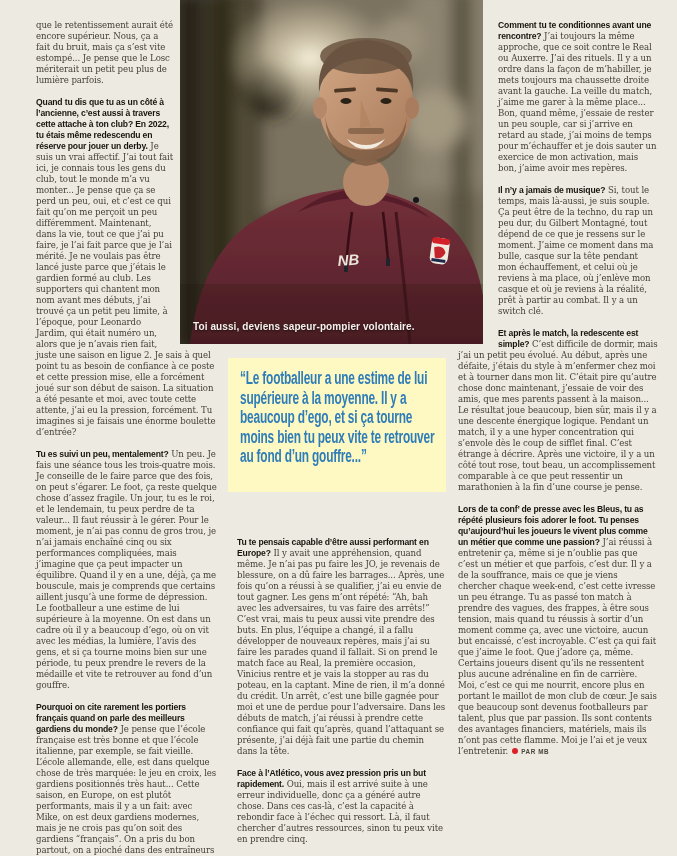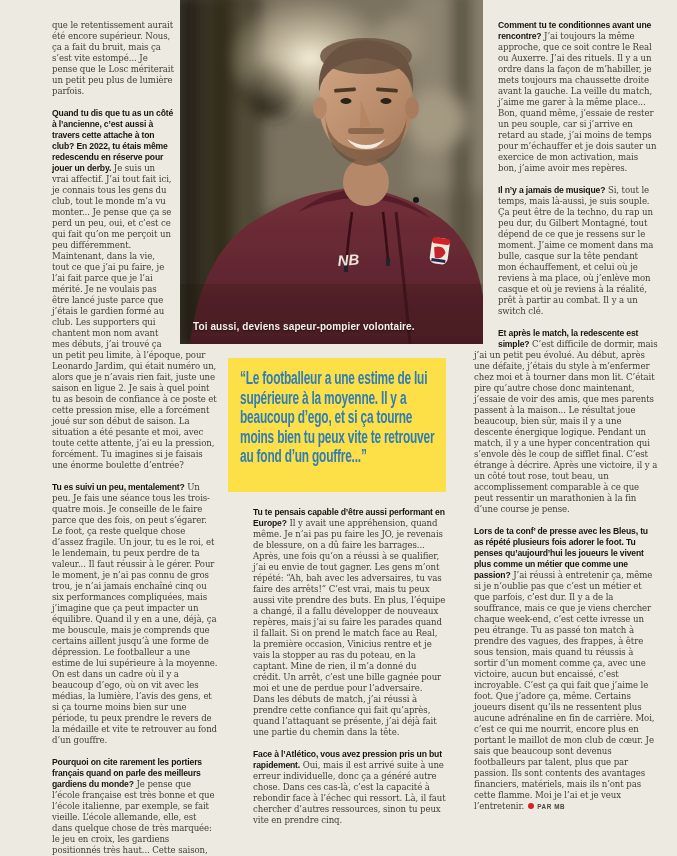--- a/index.html
+++ b/index.html
@@ -1,28 +1,28 @@
 <!DOCTYPE html>
 <html><head>
 <meta charset="utf-8">
 <style>
   html,body{margin:0;padding:0;}
   .page{position:relative;width:677px;height:856px;background:#edeae1;overflow:hidden;
         font-family:"DejaVu Serif","Liberation Serif",serif;color:#46413a;}
   .col{position:absolute;font-size:8.6px;line-height:11px;letter-spacing:-0.1px;text-align:left;}
-  .col p{margin:0 0 11px 16px;}
+  .col p{margin:0 0 11px 0;}
   .q{font-family:"Liberation Sans",sans-serif;font-weight:bold;color:#18150f;letter-spacing:-0.15px;}
   .spacer-r{float:right;width:44px;height:330px;}
   .spacer-l{float:left;width:40px;height:330px;}
   .photo{position:absolute;left:180px;top:0;width:303px;height:344px;overflow:hidden;background:#6f6753;}
   .photo svg{display:block;}
   .caption{position:absolute;left:13px;bottom:12px;font-family:"Liberation Sans",sans-serif;
            font-weight:bold;font-size:10px;color:#f4f1ea;letter-spacing:0.1px;
            text-shadow:0 1px 2px rgba(0,0,0,0.55);}
-  .quote-box{position:absolute;left:228px;top:358px;width:218px;height:134px;background:#fde047;
+  .quote-box{position:absolute;left:228px;top:358px;width:218px;height:134px;background:#fef9c3;
              box-sizing:border-box;padding:11px 12px;}
   .quote-inner{width:286px;transform:scaleX(0.68);transform-origin:top left;
                font-family:"Liberation Sans",sans-serif;font-weight:bold;
                font-size:17.5px;line-height:19.5px;letter-spacing:-0.3px;color:#2f7db8;}
   .dot{display:inline-block;width:6px;height:6px;border-radius:50%;background:#da2128;
        margin:0 3px 0 4px;vertical-align:baseline;}
   .byline{font-family:"Liberation Sans",sans-serif;font-weight:bold;font-size:6.3px;
           letter-spacing:0.6px;color:#4a453c;}
 </style>
 </head>
@@ -123,21 +123,21 @@
     <p><span class="q"></span> <span>que le retentissement aurait été encore supérieur. Nous, ça a fait du bruit, mais ça s’est vite estompé... Je pense que le Losc mériterait un petit peu plus de lumière parfois.</span></p>
     <p><span class="q">Quand tu dis que tu as un côté à l’ancienne, c’est aussi à travers cette attache à ton club? En 2022, tu étais même redescendu en réserve pour jouer un derby.</span> <span>Je suis un vrai affectif. J’ai tout fait ici, je connais tous les gens du club, tout le monde m’a vu monter... Je pense que ça se perd un peu, oui, et c’est ce qui fait qu’on me perçoit un peu différemment. Maintenant, dans la vie, tout ce que j’ai pu faire, je l’ai fait parce que je l’ai mérité. Je ne voulais pas être lancé juste parce que j’étais le gardien formé au club. Les supporters qui chantent mon nom avant mes débuts, j’ai trouvé ça un petit peu limite, à l’époque, pour Leonardo Jardim, qui était numéro un, alors que je n’avais rien fait, juste une saison en ligue 2. Je sais à quel point tu as besoin de confiance à ce poste et cette pression mise, elle a forcément joué sur son début de saison. La situation a été pesante et moi, avec toute cette attente, j’ai eu la pression, forcément. Tu imagines si je faisais une énorme boulette d’entrée?</span></p>
     <p><span class="q">Tu es suivi un peu, mentalement?</span> <span>Un peu. Je fais une séance tous les trois-quatre mois. Je conseille de le faire parce que des fois, on peut s’égarer. Le foot, ça reste quelque chose d’assez fragile. Un jour, tu es le roi, et le lendemain, tu peux perdre de ta valeur... Il faut réussir à le gérer. Pour le moment, je n’ai pas connu de gros trou, je n’ai jamais enchaîné cinq ou six performances compliquées, mais j’imagine que ça peut impacter un équilibre. Quand il y en a une, déjà, ça me bouscule, mais je comprends que certains aillent jusqu’à une forme de dépression. Le footballeur a une estime de lui supérieure à la moyenne. On est dans un cadre où il y a beaucoup d’ego, où on vit avec les médias, la lumière, l’avis des gens, et si ça tourne moins bien sur une période, tu peux prendre le revers de la médaille et vite te retrouver au fond d’un gouffre.</span></p>
     <p><span class="q">Pourquoi on cite rarement les portiers français quand on parle des meilleurs gardiens du monde?</span> <span>Je pense que l’école française est très bonne et que l’école italienne, par exemple, se fait vieille. L’école allemande, elle, est dans quelque chose de très marquée: le jeu en croix, les gardiens positionnés très haut... Cette saison, en Europe, on est plutôt performants, mais il y a un fait: avec Mike, on est deux gardiens modernes, mais je ne crois pas qu’on soit des gardiens “français”. On a pris du bon partout, on a pioché dans des entraîneurs français, portugais, et ça donne un style mixte. Même si au bout ça met en valeur les gardiens français.</span></p>
   </div>
 
   <div class="quote-box">
     <div class="quote-inner">“Le footballeur a une estime de lui supérieure à la moyenne. Il y a beaucoup d’ego, et si ça tourne moins bien tu peux vite te retrouver au fond d’un gouffre...”</div>
   </div>
 
-  <div class="col" style="left:237px;top:507px;width:209px;">
+  <div class="col" style="left:237px;top:537px;width:209px;">
     <p><span class="q">Tu te pensais capable d’être aussi performant en Europe?</span> <span>Il y avait une appréhension, quand même. Je n’ai pas pu faire les JO, je revenais de blessure, on a dû faire les barrages... Après, une fois qu’on a réussi à se qualifier, j’ai eu envie de tout gagner. Les gens m’ont répété: “Ah, bah avec les adversaires, tu vas faire des arrêts!” C’est vrai, mais tu peux aussi vite prendre des buts. En plus, l’équipe a changé, il a fallu développer de nouveaux repères, mais j’ai su faire les parades quand il fallait. Si on prend le match face au Real, la première occasion, Vinicius rentre et je vais la stopper au ras du poteau, en la captant. Mine de rien, il m’a donné du crédit. Un arrêt, c’est une bille gagnée pour moi et une de perdue pour l’adversaire. Dans les débuts de match, j’ai réussi à prendre cette confiance qui fait qu’après, quand l’attaquant se présente, j’ai déjà fait une partie du chemin dans la tête.</span></p>
     <p><span class="q">Face à l’Atlético, vous avez pression pris un but rapidement.</span> <span>Oui, mais il est arrivé suite à une erreur individuelle, donc ça a généré autre chose. Dans ces cas-là, c’est la capacité à rebondir face à l’échec qui ressort. Là, il faut chercher d’autres ressources, sinon tu peux vite en prendre cinq.</span></p>
   </div>
 
   <div class="col" style="left:458px;top:20px;width:200px;">
     <div class="spacer-l"></div>
     <p><span class="q">Comment tu te conditionnes avant une rencontre?</span> <span>J’ai toujours la même approche, que ce soit contre le Real ou Auxerre. J’ai des rituels. Il y a un ordre dans la façon de m’habiller, je mets toujours ma chaussette droite avant la gauche. La veille du match, j’aime me garer à la même place... Bon, quand même, j’essaie de rester un peu souple, car si j’arrive en retard au stade, j’ai moins de temps pour m’échauffer et je dois sauter un exercice de mon activation, mais bon, j’aime avoir mes repères.</span></p>
     <p><span class="q">Il n’y a jamais de musique?</span> <span>Si, tout le temps, mais là-aussi, je suis souple. Ça peut être de la techno, du rap un peu dur, du Gilbert Montagné, tout dépend de ce que je ressens sur le moment. J’aime ce moment dans ma bulle, casque sur la tête pendant mon échauffement, et celui où je reviens à ma place, où j’enlève mon casque et où je reviens à la réalité, prêt à partir au combat. Il y a un switch clé.</span></p>
     <p><span class="q">Et après le match, la redescente est simple?</span> <span>C’est difficile de dormir, mais j’ai un petit peu évolué. Au début, après une défaite, j’étais du style à m’enfermer chez moi et à tourner dans mon lit. C’était pire qu’autre chose donc maintenant, j’essaie de voir des amis, que mes parents passent à la maison... Le résultat joue beaucoup, bien sûr, mais il y a une descente énergique logique. Pendant un match, il y a une hyper concentration qui s’envole dès le coup de sifflet final. C’est étrange à décrire. Après une victoire, il y a un côté tout rose, tout beau, un accomplissement comparable à ce que peut ressentir un marathonien à la fin d’une course je pense.</span></p>
     <p><span class="q">Lors de ta conf’ de presse avec les Bleus, tu as répété plusieurs fois adorer le foot. Tu penses qu’aujourd’hui les joueurs le vivent plus comme un métier que comme une passion?</span> <span>J’ai réussi à entretenir ça, même si je n’oublie pas que c’est un métier et que parfois, c’est dur. Il y a de la souffrance, mais ce que je viens chercher chaque week-end, c’est cette ivresse un peu étrange. Tu as passé ton match à prendre des vagues, des frappes, à être sous tension, mais quand tu réussis à sortir d’un moment comme ça, avec une victoire, aucun but encaissé, c’est incroyable. C’est ça qui fait que j’aime le foot. Que j’adore ça, même. Certains joueurs disent qu’ils ne ressentent plus aucune adrénaline en fin de carrière. Moi, c’est ce qui me nourrit, encore plus en portant le maillot de mon club de cœur. Je sais que beaucoup sont devenus footballeurs par talent, plus que par passion. Ils sont contents des avantages financiers, matériels, mais ils n’ont pas cette flamme. Moi je l’ai et je veux l’entretenir.</span><span class="dot"></span><span class="byline">PAR MB</span></p>

